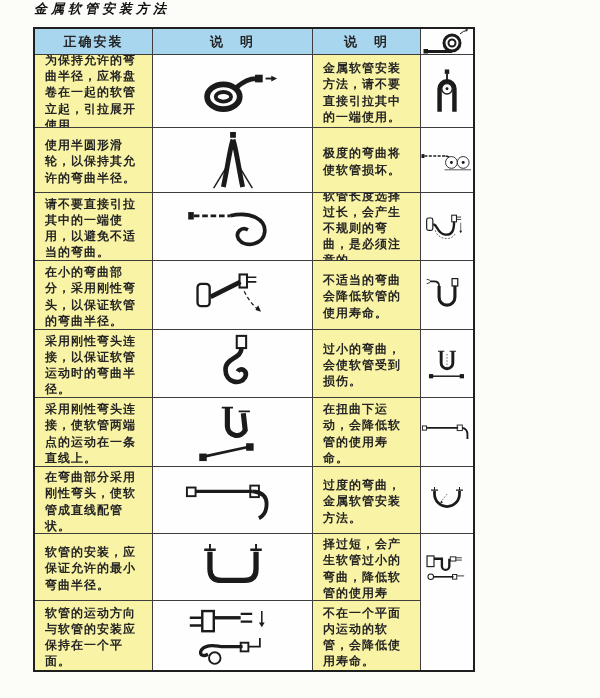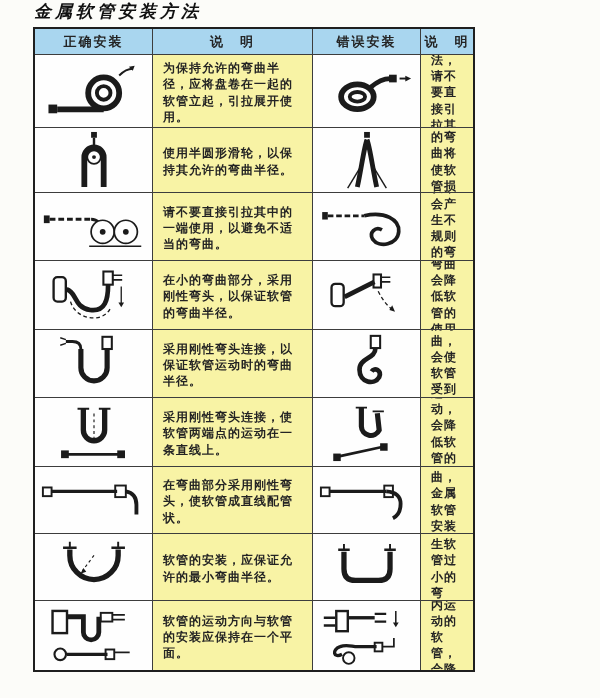--- a/index.html
+++ b/index.html
@@ -8,21 +8,21 @@
     background:#fcfcf9;
     font-family:"Liberation Sans","DejaVu Sans",sans-serif;
     color:#1f1f1f;
     position:relative;
     overflow:hidden;
   }
   .title{
     position:absolute;left:34px;top:0px;margin:0;
     font-family:"DejaVu Serif","Liberation Serif",serif;
     font-style:italic;font-weight:bold;
-    font-size:17px;letter-spacing:4px;color:#111;
+    font-size:13px;letter-spacing:4px;color:#111;
   }
   .tbl{
     position:absolute;left:33px;top:27px;width:442px;height:645px;
     box-sizing:border-box;border:2px solid #1f1f1f;
     background:#fefefe;
     display:grid;
     grid-template-columns:118px 160px 108px 1fr;
     grid-template-rows:26px 73px 65px 68px 69px 68px 69px 67px 67px 1fr;
   }
   .cell{
@@ -55,21 +55,20 @@
 </style>
 </head>
 <body>
 
 <h1 class="title">金属软管安装方法</h1>
 
 <div class="tbl">
 
   <div class="cell hdr">正确安装</div>
   <div class="cell hdr">说　明</div>
-  <div class="cell hdr">错误安装</div>
   <div class="cell hdr">说　明</div>
 
   <div class="cell img">
     <svg viewBox="0 0 104 64" width="104" height="62">
       <circle class="st" cx="62" cy="34" r="16" stroke-width="6"></circle>
       <circle class="st" cx="62" cy="34" r="7" stroke-width="4"></circle>
       <path class="st" d="M62 51 H14" stroke-width="6"></path>
       <rect class="fl" x="5" y="46" width="9" height="9"></rect>
       <path class="st" d="M78 16 q7 -7 14 -7" stroke-width="2"></path>
       <path class="fl" d="M94 6 l-6 1 4 4 z"></path>

